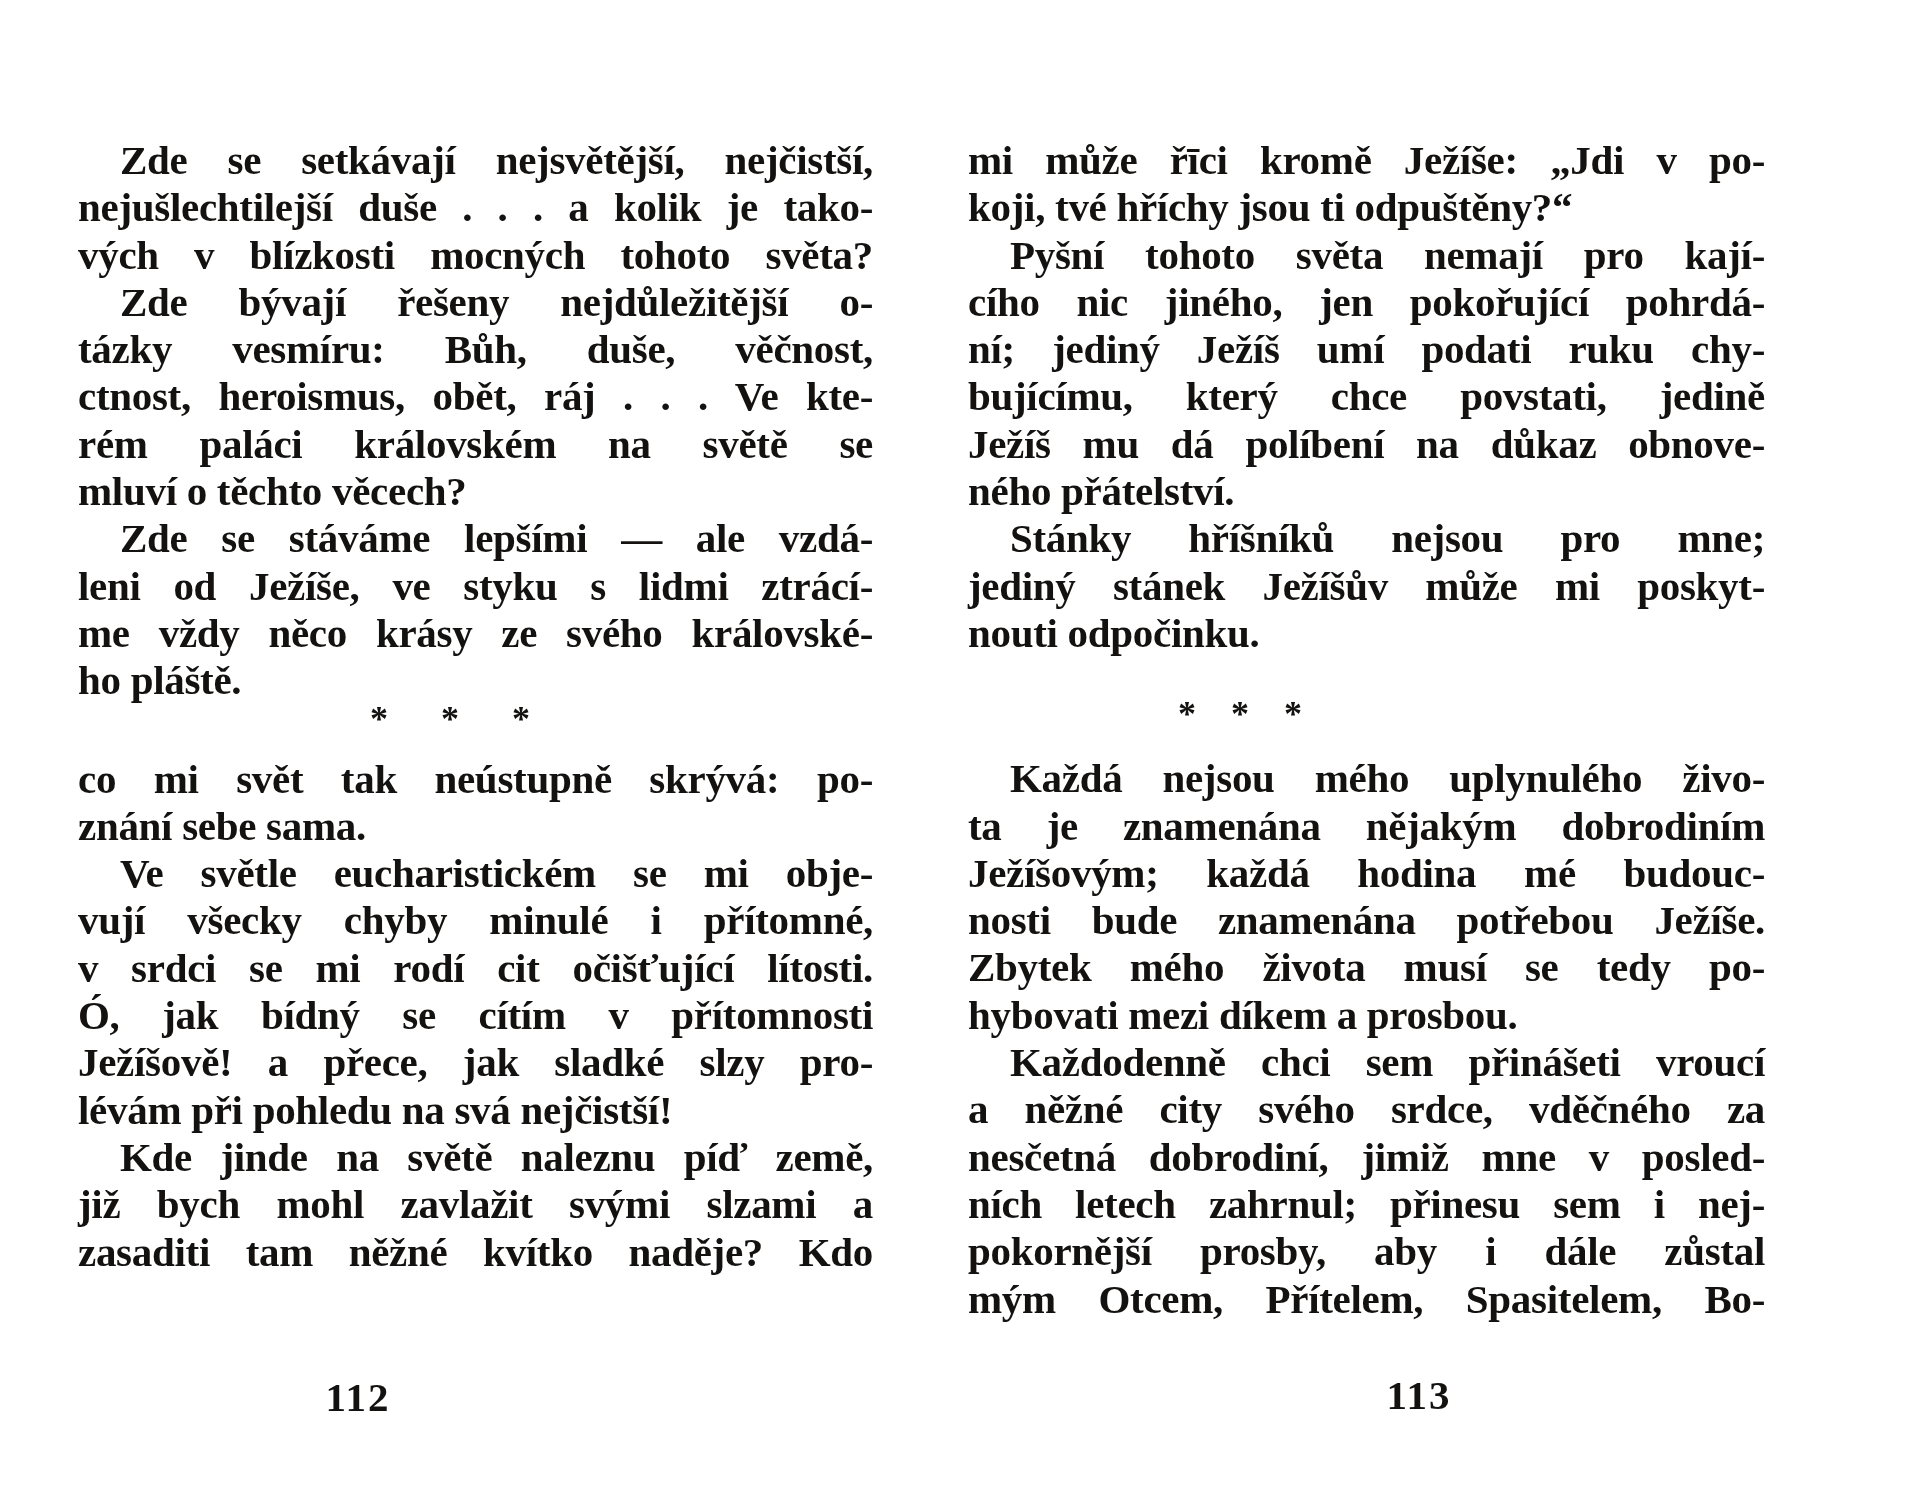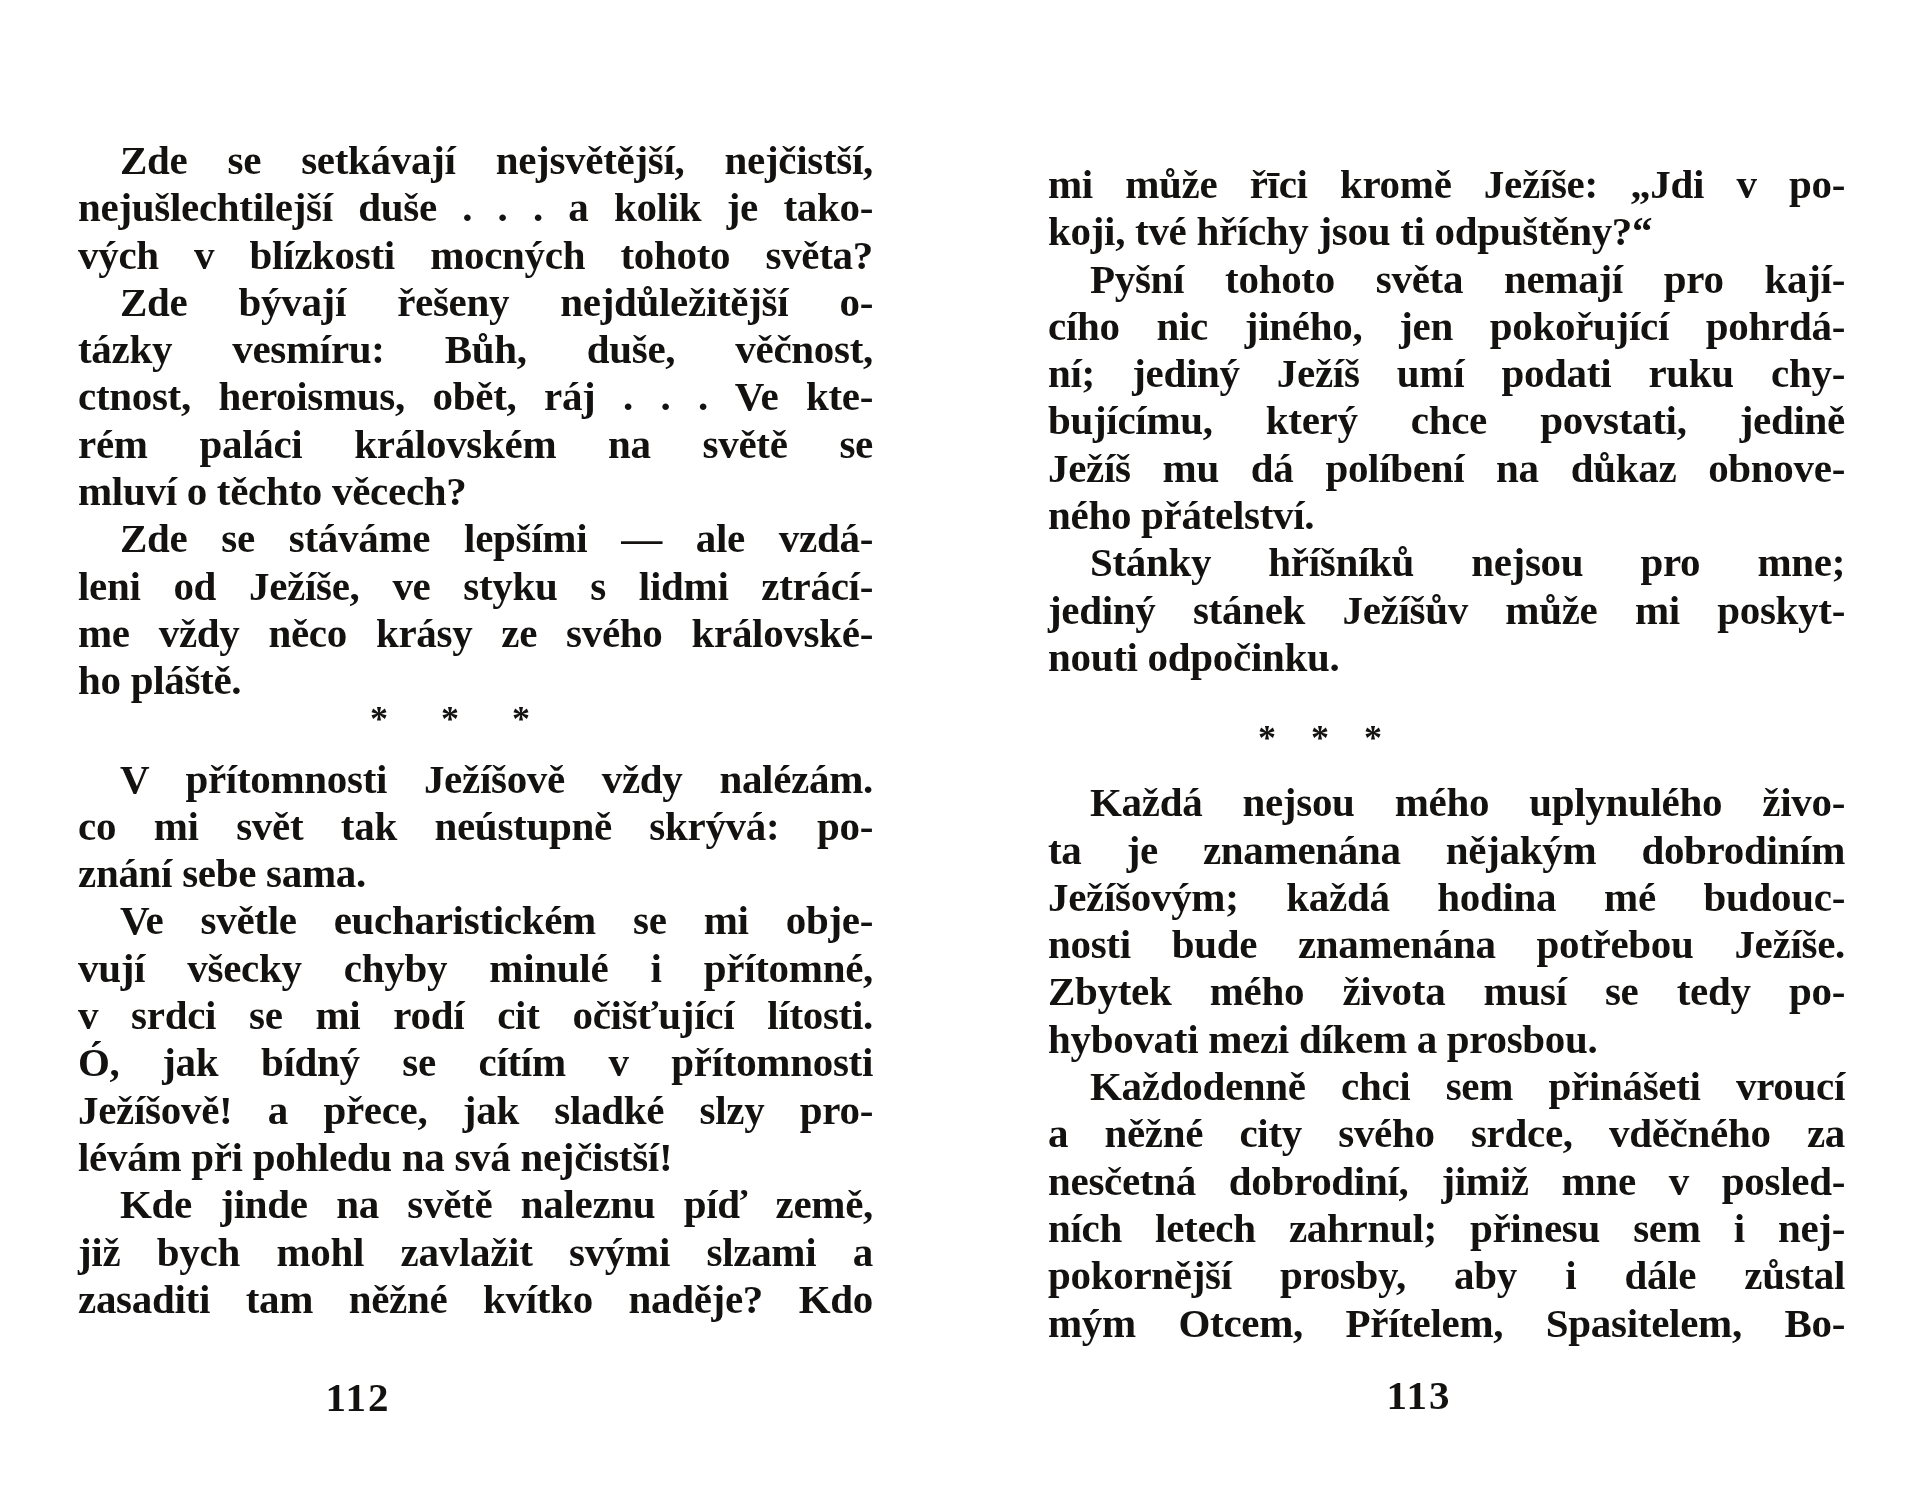--- a/index.html
+++ b/index.html
@@ -13,21 +13,21 @@
   }
   .canvas{position:absolute;inset:0;background:#ffffff;border-radius:21px;}
   .col{
     position:absolute;top:137px;
     font-weight:700;font-size:41px;line-height:47.3px;
     color:#141210;
     text-align:justify;
     letter-spacing:-0.3px;
   }
   .col.left{left:78px;width:795px;}
-  .col.right{left:1048px;width:797px;margin-top:24px;}
+  .col.right{left:968px;width:797px;}
   .ln{text-align-last:justify;box-sizing:border-box;}
   .ln.end{text-align-last:left;}
   .ln.in{padding-left:42px;}
   .divider{text-align:left;box-sizing:border-box;}
   .divider.dl{height:51px;line-height:51px;padding-left:292px;}
   .divider.dr{height:98px;line-height:98px;padding-left:210px;}
   .ast{
     font-size:36px;letter-spacing:0;position:relative;display:inline-block;
   }
   .dl .ast{top:-13px;word-spacing:44px;}
@@ -53,21 +53,20 @@
     <div class="ln">ctnost, heroismus, obět, ráj . . . Ve kte-</div>
     <div class="ln">rém paláci královském na světě se</div>
     <div class="ln end">mluví o těchto věcech?</div>
     <div class="ln in">Zde se stáváme lepšími — ale vzdá-</div>
     <div class="ln">leni od Ježíše, ve styku s lidmi ztrácí-</div>
     <div class="ln">me vždy něco krásy ze svého královské-</div>
     <div class="ln end">ho pláště.</div>
     <div class="divider dl">
       <span class="ast">* * *</span>
     </div>
-    <div class="ln in">V přítomnosti Ježíšově vždy nalézám.</div>
     <div class="ln">co mi svět tak neústupně skrývá: po-</div>
     <div class="ln end">znání sebe sama.</div>
     <div class="ln in">Ve světle eucharistickém se mi obje-</div>
     <div class="ln">vují všecky chyby minulé i přítomné,</div>
     <div class="ln">v srdci se mi rodí cit očišťující lítosti.</div>
     <div class="ln">Ó, jak bídný se cítím v přítomnosti</div>
     <div class="ln">Ježíšově! a přece, jak sladké slzy pro-</div>
     <div class="ln end">lévám při pohledu na svá nejčistší!</div>
     <div class="ln in">Kde jinde na světě naleznu píď země,</div>
     <div class="ln">již bych mohl zavlažit svými slzami a</div>

